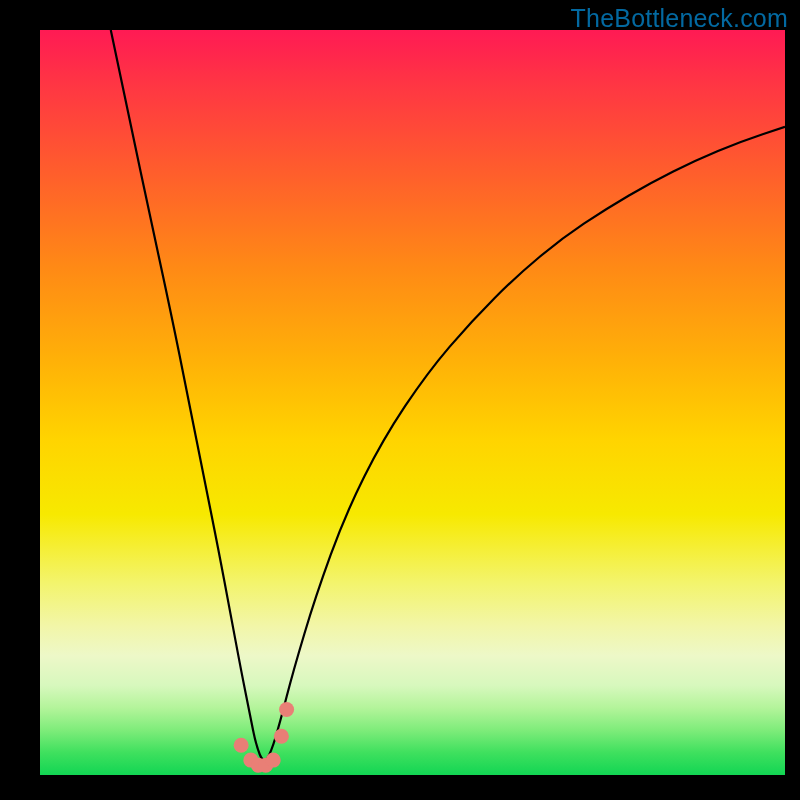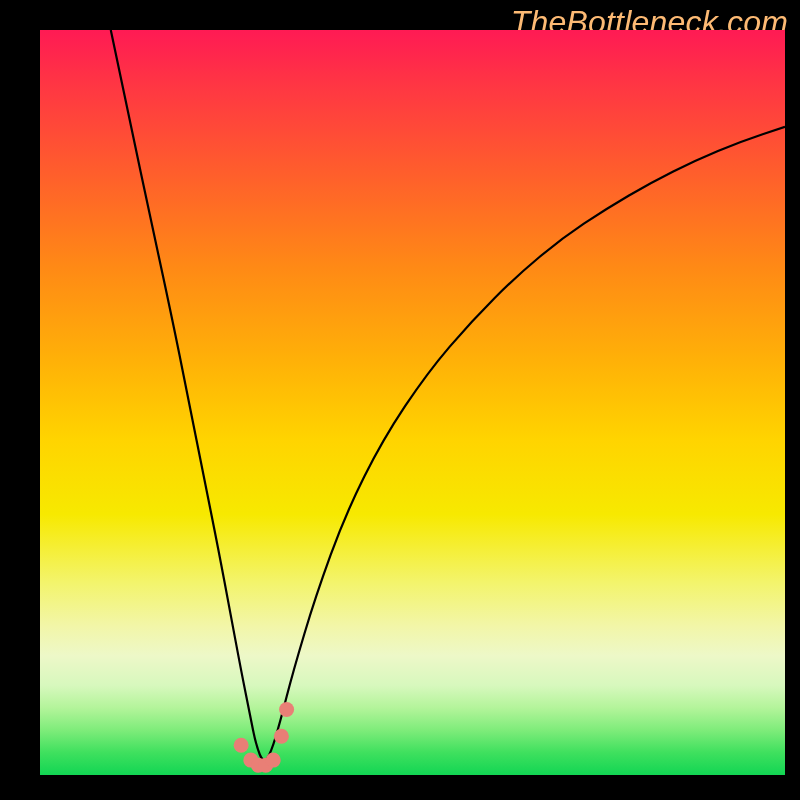--- a/index.html
+++ b/index.html
@@ -40,25 +40,24 @@
       #b3f49a 91%,
       #7eec7a 94%,
       #3fe05e 97%,
       #12d553 100%
     );
   }
   .watermark {
     position: absolute;
     top: 4px;
     right: 12px;
-    color: #fdba74;
-    font-size: 32px;
+    color: #0369a1;
+    font-size: 25px;
     font-weight: 500;
     letter-spacing: 0.2px;
-    font-style: italic;
   }
   svg.curve {
     position: absolute;
     left: 0;
     top: 0;
     width: 745px;
     height: 745px;
   }
 </style>
 </head>

